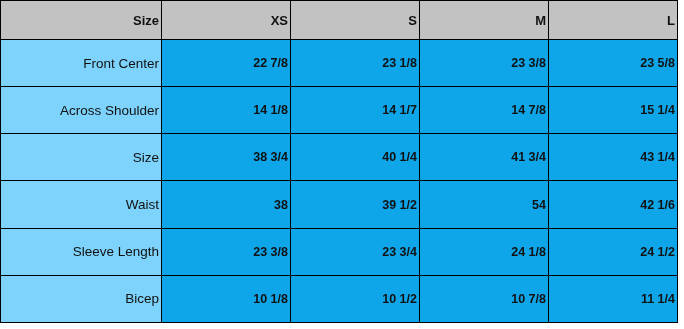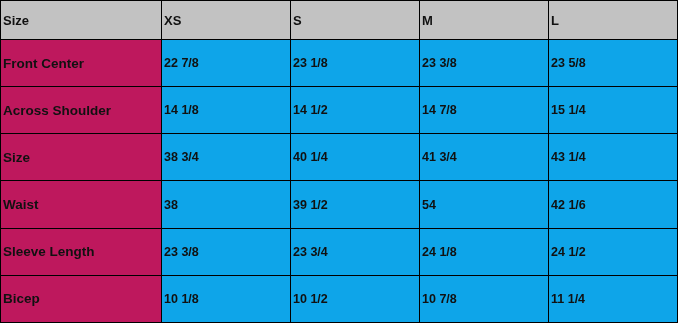--- a/index.html
+++ b/index.html
@@ -29,41 +29,41 @@
     height: 323px;
     background: #ffffff;
   }
 
   table.size-chart col.col-label { width: 161px; }
   table.size-chart col.col-size  { width: 129px; }
 
   table.size-chart th,
   table.size-chart td {
     border: 1.5px solid #000000;
-    text-align: left;
+    text-align: right;
     vertical-align: middle;
     color: #111111;
     padding: 0 2px;
     overflow: hidden;
     white-space: nowrap;
   }
 
   table.size-chart thead th {
     background: #c2c2c2;
     font-weight: bold;
     font-size: 13px;
     height: 38px;
   }
 
   table.size-chart tbody tr { height: 40.6px; }
 
   table.size-chart td.row-header {
-    font-weight: bold;
+    font-weight: normal;
     font-size: 13.5px;
-    background: #be185d;
+    background: #7dd3fc;
   }
 
   table.size-chart td.measure {
     font-weight: bold;
     font-size: 12.5px;
     background: #0ea5e9;
   }
 </style>
 </head>
 <body>
@@ -90,21 +90,21 @@
       <tr>
         <td class="row-header">Front Center</td>
         <td class="measure">22 7/8</td>
         <td class="measure">23 1/8</td>
         <td class="measure">23 3/8</td>
         <td class="measure">23 5/8</td>
       </tr>
       <tr>
         <td class="row-header">Across Shoulder</td>
         <td class="measure">14 1/8</td>
-        <td class="measure">14 1/2</td>
+        <td class="measure">14 1/7</td>
         <td class="measure">14 7/8</td>
         <td class="measure">15 1/4</td>
       </tr>
       <tr>
         <td class="row-header">Size</td>
         <td class="measure">38 3/4</td>
         <td class="measure">40 1/4</td>
         <td class="measure">41 3/4</td>
         <td class="measure">43 1/4</td>
       </tr>

